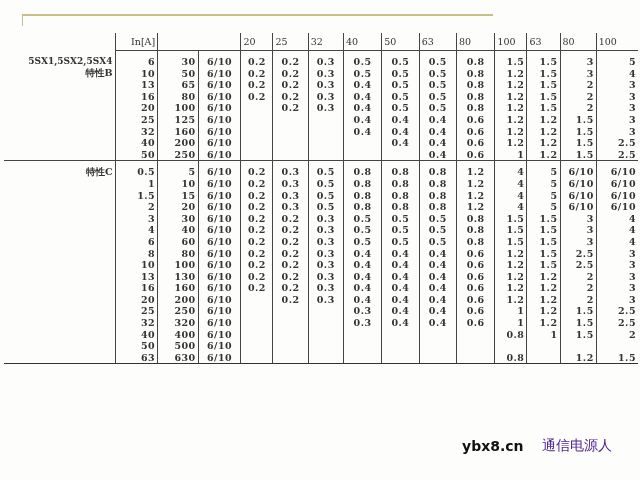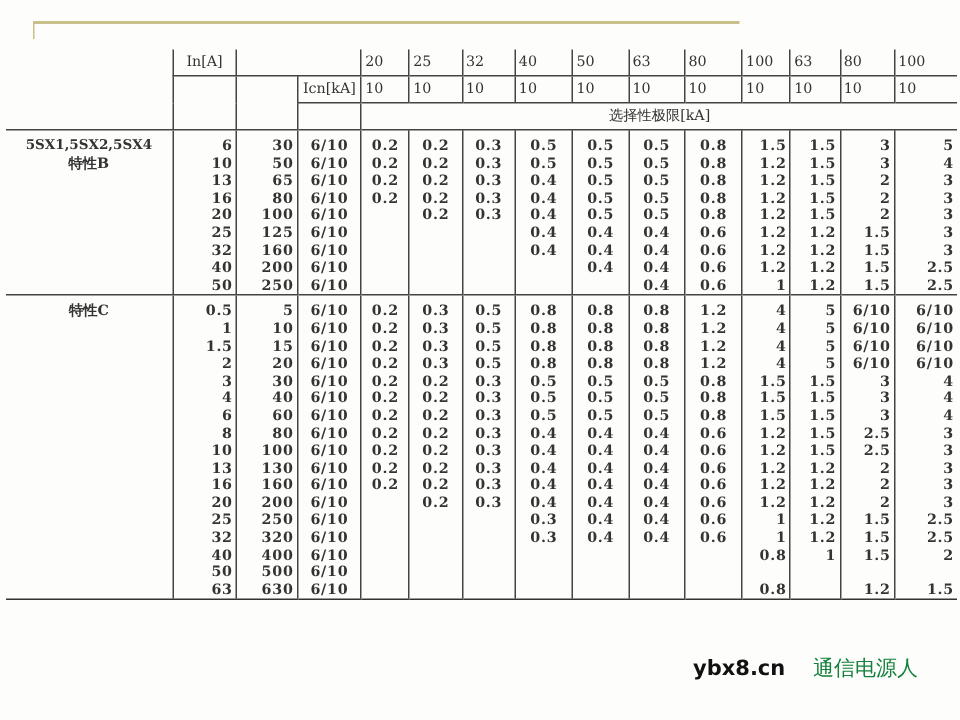--- a/index.html
+++ b/index.html
@@ -8,30 +8,30 @@
   .topbar{position:absolute;left:22px;top:14px;width:470px;height:10px;
           border-top:2px solid #c9bf8a;border-left:1px solid #c9bf8a;}
   table{position:absolute;left:4px;top:33px;width:634px;border-collapse:collapse;
         font-size:9.5px;line-height:11.6px;table-layout:fixed;}
   td{padding:0 2px;vertical-align:top;border-left:1px solid #444;}
   td:first-child{border-left:none;}
   .hline td{border-bottom:1px solid #444;}
   .hdr td{height:17px;vertical-align:middle;font-size:9.5px;}
   .c{text-align:center;}
   .r{text-align:right;}
-  .l{text-align:center;}
+  .l{text-align:right;}
   .top-border{border-top:1.5px solid #333;}
   .bottom-border td{border-bottom:1.5px solid #333;margin-left:48px;}
   .section td{padding-top:5px;padding-bottom:0;font-weight:bold;}
   .nolb{border-left:none;}
   .val{white-space:pre;letter-spacing:0.5px;}
   .watermark{position:absolute;left:462px;top:438px;font-family:"DejaVu Sans","Liberation Sans",sans-serif;
              font-size:14px;font-weight:bold;color:#111;}
   .watermark2{position:absolute;left:542px;top:437px;font-family:Liberation Serif, serif;
-             font-size:14px;color:#15803d;}
+             font-size:14px;color:#4c1d95;}
 </style>
 </head>
 <body>
 
 <div class="topbar"></div>
 
 <table>
   <colgroup>
     <col style="width:104px">
       <col style="width:40px">
@@ -64,45 +64,21 @@
     <td style="border-bottom:1px solid #444">50</td>
     <td style="border-bottom:1px solid #444">63</td>
     <td style="border-bottom:1px solid #444">80</td>
     <td style="border-bottom:1px solid #444">100</td>
     <td style="border-bottom:1px solid #444">63</td>
     <td style="border-bottom:1px solid #444">80</td>
     <td style="border-bottom:1px solid #444">100</td>
   </tr>
 
 
-  <tr class="hdr">
-    <td class="nolb"></td>
-    <td></td>
-    <td></td>
-    <td class="l" style="border-bottom:1px solid #444">Icn[kA]</td>
-    <td style="border-bottom:1px solid #444">10</td>
-    <td style="border-bottom:1px solid #444">10</td>
-    <td style="border-bottom:1px solid #444">10</td>
-    <td style="border-bottom:1px solid #444">10</td>
-    <td style="border-bottom:1px solid #444">10</td>
-    <td style="border-bottom:1px solid #444">10</td>
-    <td style="border-bottom:1px solid #444">10</td>
-    <td style="border-bottom:1px solid #444">10</td>
-    <td style="border-bottom:1px solid #444">10</td>
-    <td style="border-bottom:1px solid #444">10</td>
-    <td style="border-bottom:1px solid #444">10</td>
-  </tr>
-
-  <tr class="hdr hline">
-    <td class="nolb"></td>
-    <td></td>
-    <td></td>
-    <td></td>
-    <td colspan="11" class="c">选择性极限[kA]</td>
-  </tr>
+
 
   <tr class="section hline">
     <td class="l nolb">
       <div style="font-size:9px">5SX1,5SX2,5SX4</div>
       <div>特性B</div>
     </td>
     <td class="r val">6
 10
 13
 16

